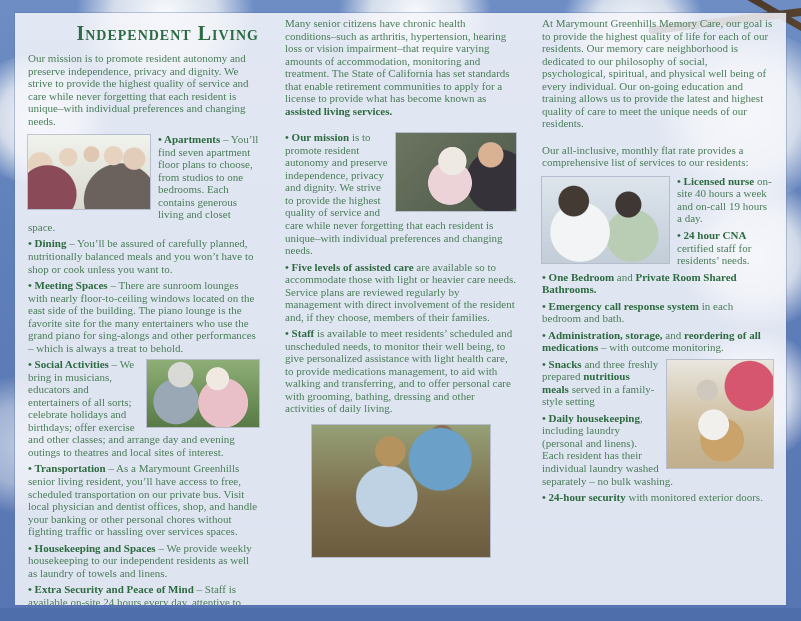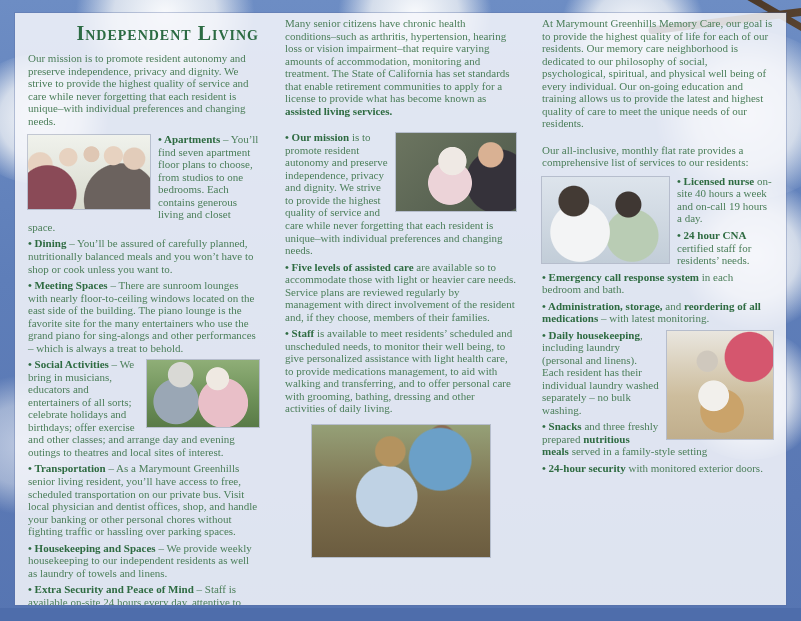--- a/index.html
+++ b/index.html
@@ -105,21 +105,21 @@
 
   <section class="col">
     <h2 class="col-title">Independent Living</h2>
     <p class="intro"><span>Our mission is to promote resident autonomy and preserve independence, privacy and dignity. We strive to provide the highest quality of service and care while never forgetting that each resident is unique–with individual preferences and changing needs.</span></p>
     <div class="photo fl p-group"></div>
     <p class="bullet"><span class="lead">• </span><span class="b">Apartments</span><span> – You’ll find seven apartment floor plans to choose, from studios to one bedrooms. Each contains generous living and closet space.</span></p>
     <p class="bullet"><span class="lead">• </span><span class="b">Dining</span><span> – You’ll be assured of carefully planned, nutritionally balanced meals and you won’t have to shop or cook unless you want to.</span></p>
     <p class="bullet"><span class="lead">• </span><span class="b">Meeting Spaces</span><span> – There are sunroom lounges with nearly floor-to-ceiling windows located on the east side of the building. The piano lounge is the favorite site for the many entertainers who use the grand piano for sing-alongs and other performances – which is always a treat to behold.</span></p>
     <div class="photo fr p-couple"></div>
     <p class="bullet"><span class="lead">• </span><span class="b">Social Activities</span><span> – We bring in musicians, educators and entertainers of all sorts; celebrate holidays and birthdays; offer exercise and other classes; and arrange day and evening outings to theatres and local sites of interest.</span></p>
-    <p class="bullet"><span class="lead">• </span><span class="b">Transportation</span><span> – As a Marymount Greenhills senior living resident, you’ll have access to free, scheduled transportation on our private bus. Visit local physician and dentist offices, shop, and handle your banking or other personal chores without fighting traffic or hassling over parking spaces.</span></p>
+    <p class="bullet"><span class="lead">• </span><span class="b">Transportation</span><span> – As a Marymount Greenhills senior living resident, you’ll have access to free, scheduled transportation on our private bus. Visit local physician and dentist offices, shop, and handle your banking or other personal chores without fighting traffic or hassling over services spaces.</span></p>
     <p class="bullet"><span class="lead">• </span><span class="b">Housekeeping and Spaces</span><span> – We provide weekly housekeeping to our independent residents as well as laundry of towels and linens.</span></p>
     <p class="bullet"><span class="lead">• </span><span class="b">Extra Security and Peace of Mind</span><span> – Staff is available on-site 24 hours every day, attentive to your needs without being intrusive, and they are trained to handle emergency situations.</span></p>
   </section>
 
   <section class="col">
     <p class="intro"><span>Many senior citizens have chronic health conditions–such as arthritis, hypertension, hearing loss or vision impairment–that require varying amounts of accommodation, monitoring and treatment. The State of California has set standards that enable retirement communities to apply for a license to provide what has become known as </span><span class="b">assisted living services.</span></p>
     <div class="gap"></div>
     <div class="photo fr p-kiss"></div>
     <p class="bullet"><span class="lead">• </span><span class="b">Our mission</span><span> is to promote resident autonomy and preserve independence, privacy and dignity. We strive to provide the highest quality of service and care while never forgetting that each resident is unique–with individual preferences and changing needs.</span></p>
     <p class="bullet"><span class="lead">• </span><span class="b">Five levels of assisted care</span><span> are available so to accommodate those with light or heavier care needs. Service plans are reviewed regularly by management with direct involvement of the resident and, if they choose, members of their families.</span></p>
@@ -127,21 +127,22 @@
     <div class="photo p-wheelchair"></div>
   </section>
 
   <section class="col">
     <p class="intro"><span>At Marymount Greenhills Memory Care, our goal is to provide the highest quality of life for each of our residents. Our memory care neighborhood is dedicated to our philosophy of social, psychological, spiritual, and physical well being of every individual.  Our on-going education and training allows us to provide the latest and highest quality of care to meet the unique needs of our residents.</span></p>
     <div class="gap"></div>
     <p class="intro"><span>Our all-inclusive, monthly flat rate provides a comprehensive list of services to our residents:</span></p>
     <div class="photo fl p-carenurse"></div>
     <p class="bullet"><span class="lead">• </span><span class="b">Licensed nurse</span><span> on-site 40 hours a week and on-call 19 hours a day.</span></p>
     <p class="bullet"><span class="lead">• </span><span class="b">24 hour CNA</span><span> certified staff for residents’ needs.</span></p>
+    <p class="bullet"><span class="lead">• </span><span class="b">One Bedroom</span><span> and </span><span class="b">Private Room Shared Bathrooms.</span></p>
     <p class="bullet"><span class="lead">• </span><span class="b">Emergency call response system</span><span> in each bedroom and bath.</span></p>
-    <p class="bullet"><span class="lead">• </span><span class="b">Administration, storage,</span><span> and </span><span class="b">reordering of all medications</span><span> – with latest monitoring.</span></p>
+    <p class="bullet"><span class="lead">• </span><span class="b">Administration, storage,</span><span> and </span><span class="b">reordering of all medications</span><span> – with outcome monitoring.</span></p>
     <div class="photo fr p-meal"></div>
+    <p class="bullet"><span class="lead">• </span><span class="b">Snacks</span><span> and three freshly prepared </span><span class="b">nutritious meals</span><span> served in a family-style setting</span></p>
     <p class="bullet"><span class="lead">• </span><span class="b">Daily housekeeping</span><span>, including laundry (personal and linens).  Each resident has their individual laundry washed separately – no bulk washing.</span></p>
-    <p class="bullet"><span class="lead">• </span><span class="b">Snacks</span><span> and three freshly prepared </span><span class="b">nutritious meals</span><span> served in a family-style setting</span></p>
     <p class="bullet"><span class="lead">• </span><span class="b">24-hour security</span><span> with monitored exterior doors.</span></p>
   </section>
 
 </div>
 
 </body></html>

